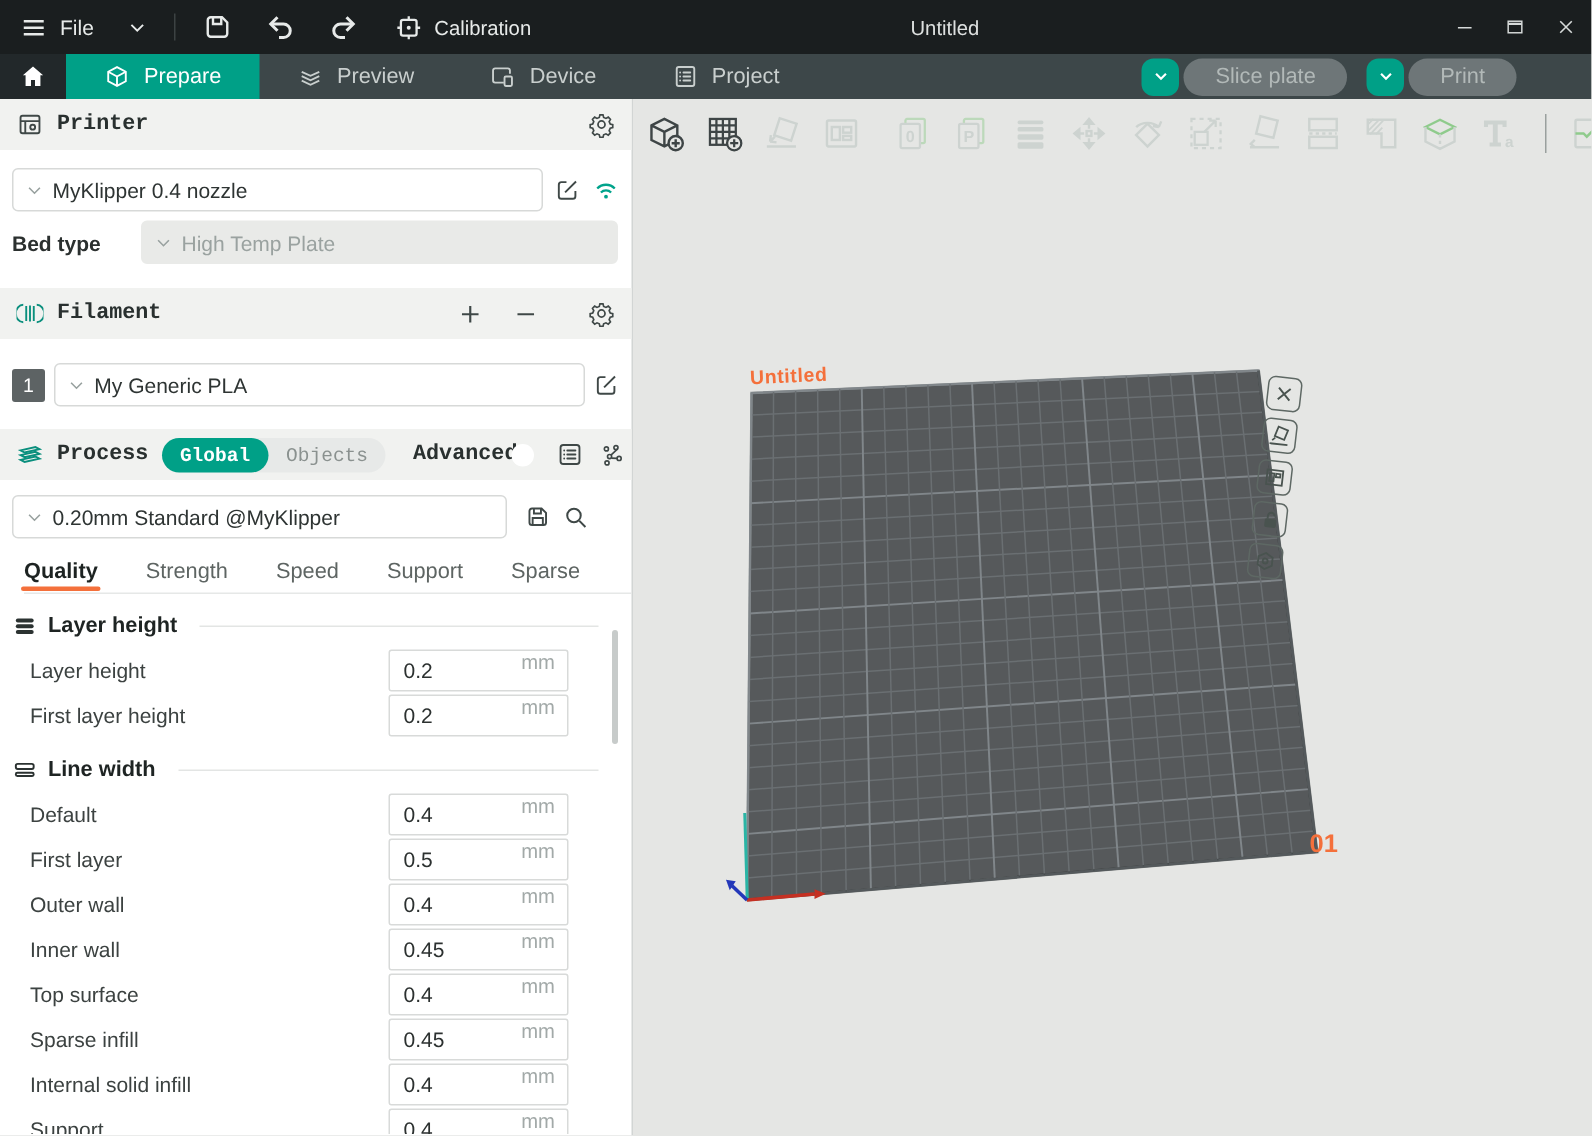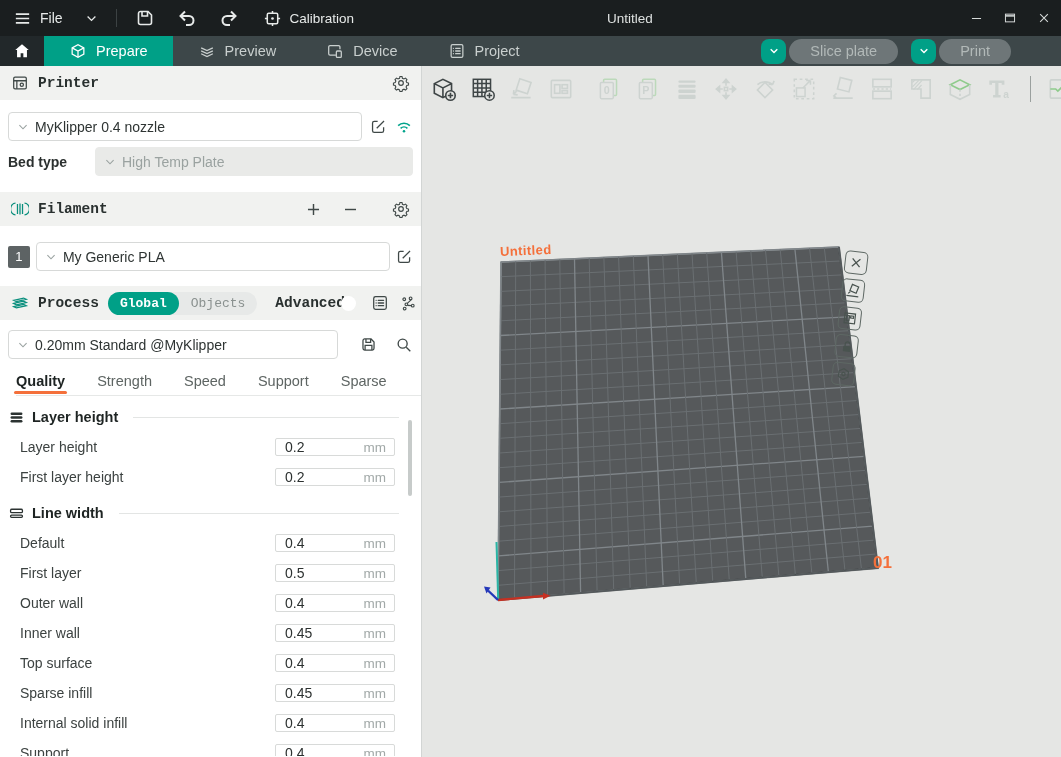--- a/index.html
+++ b/index.html
@@ -31,21 +31,21 @@
   .action-pill { height:25px; border-radius:13px; background:#6e7678; color:#b2b9b8; font-size:14.5px;
                  display:flex; align-items:center; padding:0 21px; margin-left:3px; }
 
   
   .sidebar { position:absolute; top:66px; left:0; width:422px; bottom:0; background:#fff;
              border-right:1px solid #d2d5d4; z-index:4; }
   .section-header { height:34px; background:#f1f2f0; display:flex; align-items:center; padding:0 11px; gap:9px;font-family:Liberation Mono, monospace; }
   .section-title { font-size:14.5px; font-weight:600; color:#29302f; }
   .spacer { flex:1; }
   .icon-btn { color:#3f4847; display:flex; align-items:center; justify-content:center; }
-  .row { display:flex; align-items:center;justify-content:space-between; }
+  .row { display:flex; align-items:center; }
   .combo { height:29px; border:1px solid #d7d9d8; border-radius:4px; background:#fff;
            display:flex; align-items:center; padding:0 8px; gap:6px; font-size:14px; color:#2e3433; }
   .combo .chev { color:#98a19f; display:flex; }
   .combo.disabled { background:#e9eae8; border-color:#e9eae8; color:#9aa2a0; }
   .printer-row { margin:12px 8px 0 8px; }
   .combo-printer { width:360px; }
   .bed-row { margin:6px 8px 0 8px; }
   .bed-label { width:86px; font-size:14px; font-weight:600; color:#2b302f; }
   .combo-bed { width:318px; }
   .filament-header { margin-top:16px; }
@@ -69,22 +69,22 @@
   .ptab { font-size:14.5px; color:#5e6563; position:relative; height:30px; display:flex; align-items:center; }
   .ptab.active { font-weight:700; color:#1d2322; }
   .ptab.active::after { content:""; position:absolute; left:-2px; right:-2px; bottom:2px; height:3px;
                         background:#f4703b; border-radius:2px; }
   .params { position:relative; padding:8px 0 0 0; height:calc(100% - 331px); overflow:hidden; }
   .group-header { display:flex; align-items:center; height:26px; margin:0 22px 2px 8px; gap:7px; }
   .group-title { font-size:14.5px; font-weight:700; color:#1e2423; white-space:nowrap; }
   .group-line { flex:1; height:1px; background:#e3e5e4; margin-left:8px; }
   .prow { display:flex; align-items:center; height:30px; }
   .prow-label { padding-left:20px; font-size:14px; color:#3c4241; }
-  .pbox { margin-left:auto; margin-right:26px; width:120px; height:18px; border:1px solid #d8dad9;
-          border-radius:2px; display:flex; align-items:center; background:#fff; }
+  .pbox { margin-left:auto; margin-right:42px; width:120px; height:28px; border:1px solid #d8dad9;
+          border-radius:2px; display:flex; background:#fff; }
   .pv { flex:1; min-width:0; border:0; outline:0; padding-left:9px; font-size:14px; color:#2c3130;
         font-family:"Liberation Sans", sans-serif; background:transparent; }
   .punit { padding-right:8px; font-size:13.5px; color:#a2a9a8; }
   .side-scrollbar { position:absolute; right:9px; top:354px; width:4px; height:76px; background:#c7cbca; border-radius:2px; }
 
   
   .viewport { position:absolute; top:66px; left:423px; right:0; bottom:0; background:#e5e6e4; overflow:hidden; }
   .vtoolbar { position:absolute; top:0; left:0; right:0; height:46px; display:flex; align-items:center; padding-left:5px; }
   .tool-btn { width:32px; height:38px; display:flex; align-items:center; justify-content:center;
               color:#3e4546; flex:0 0 auto; }

